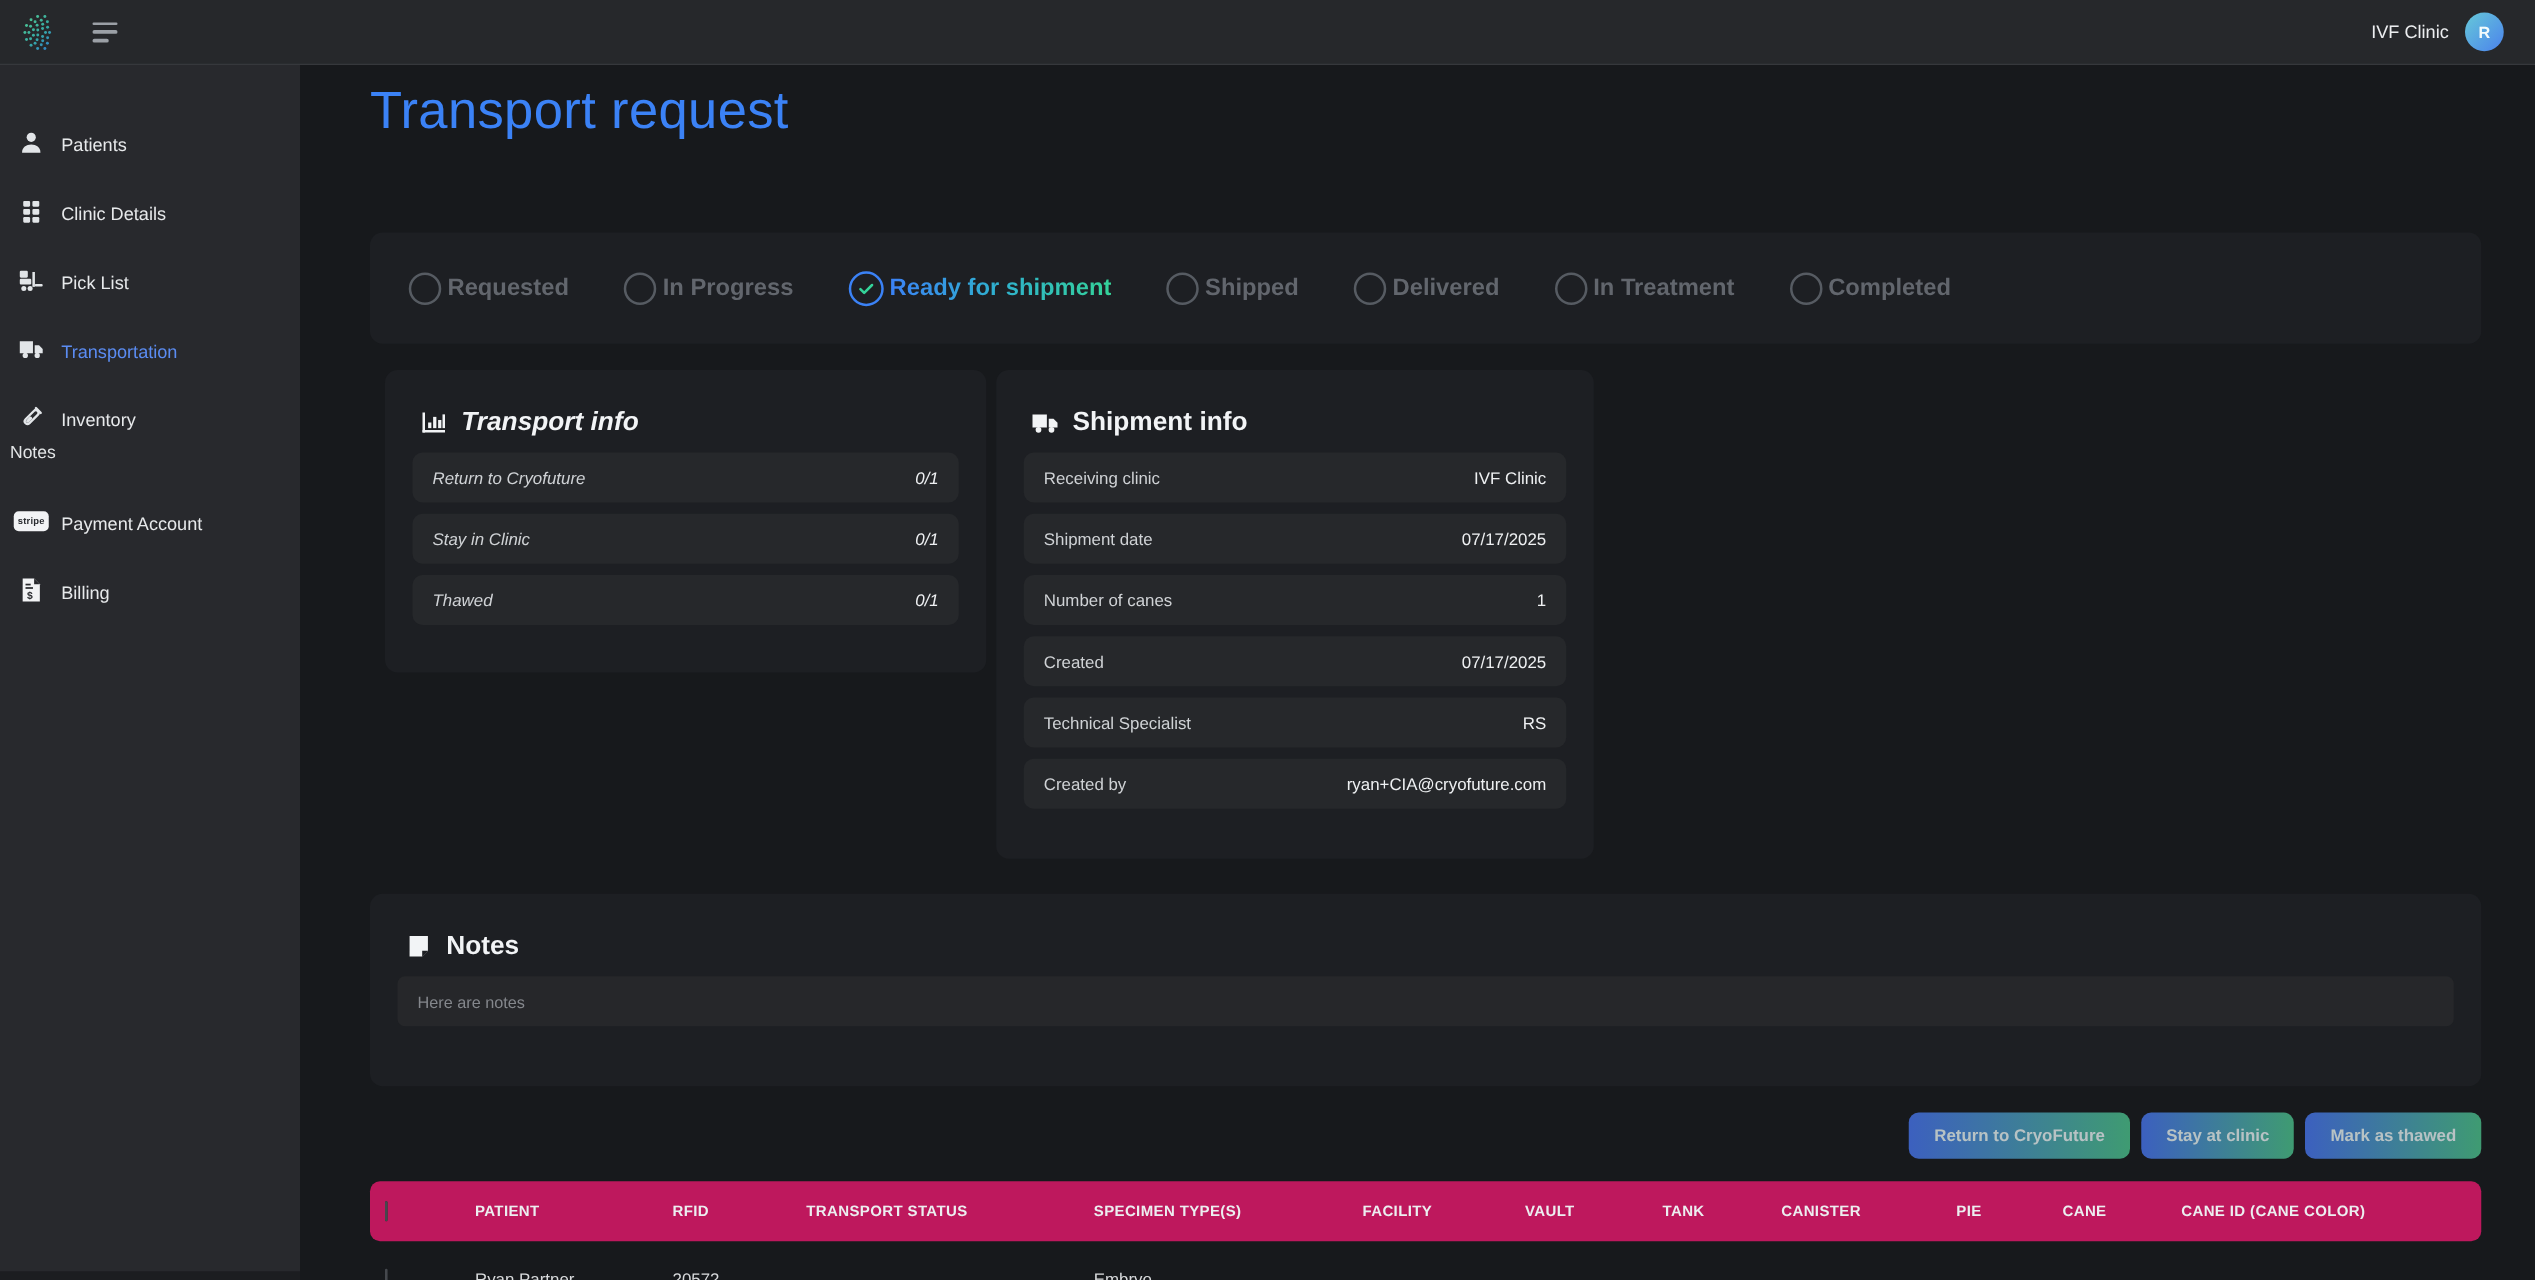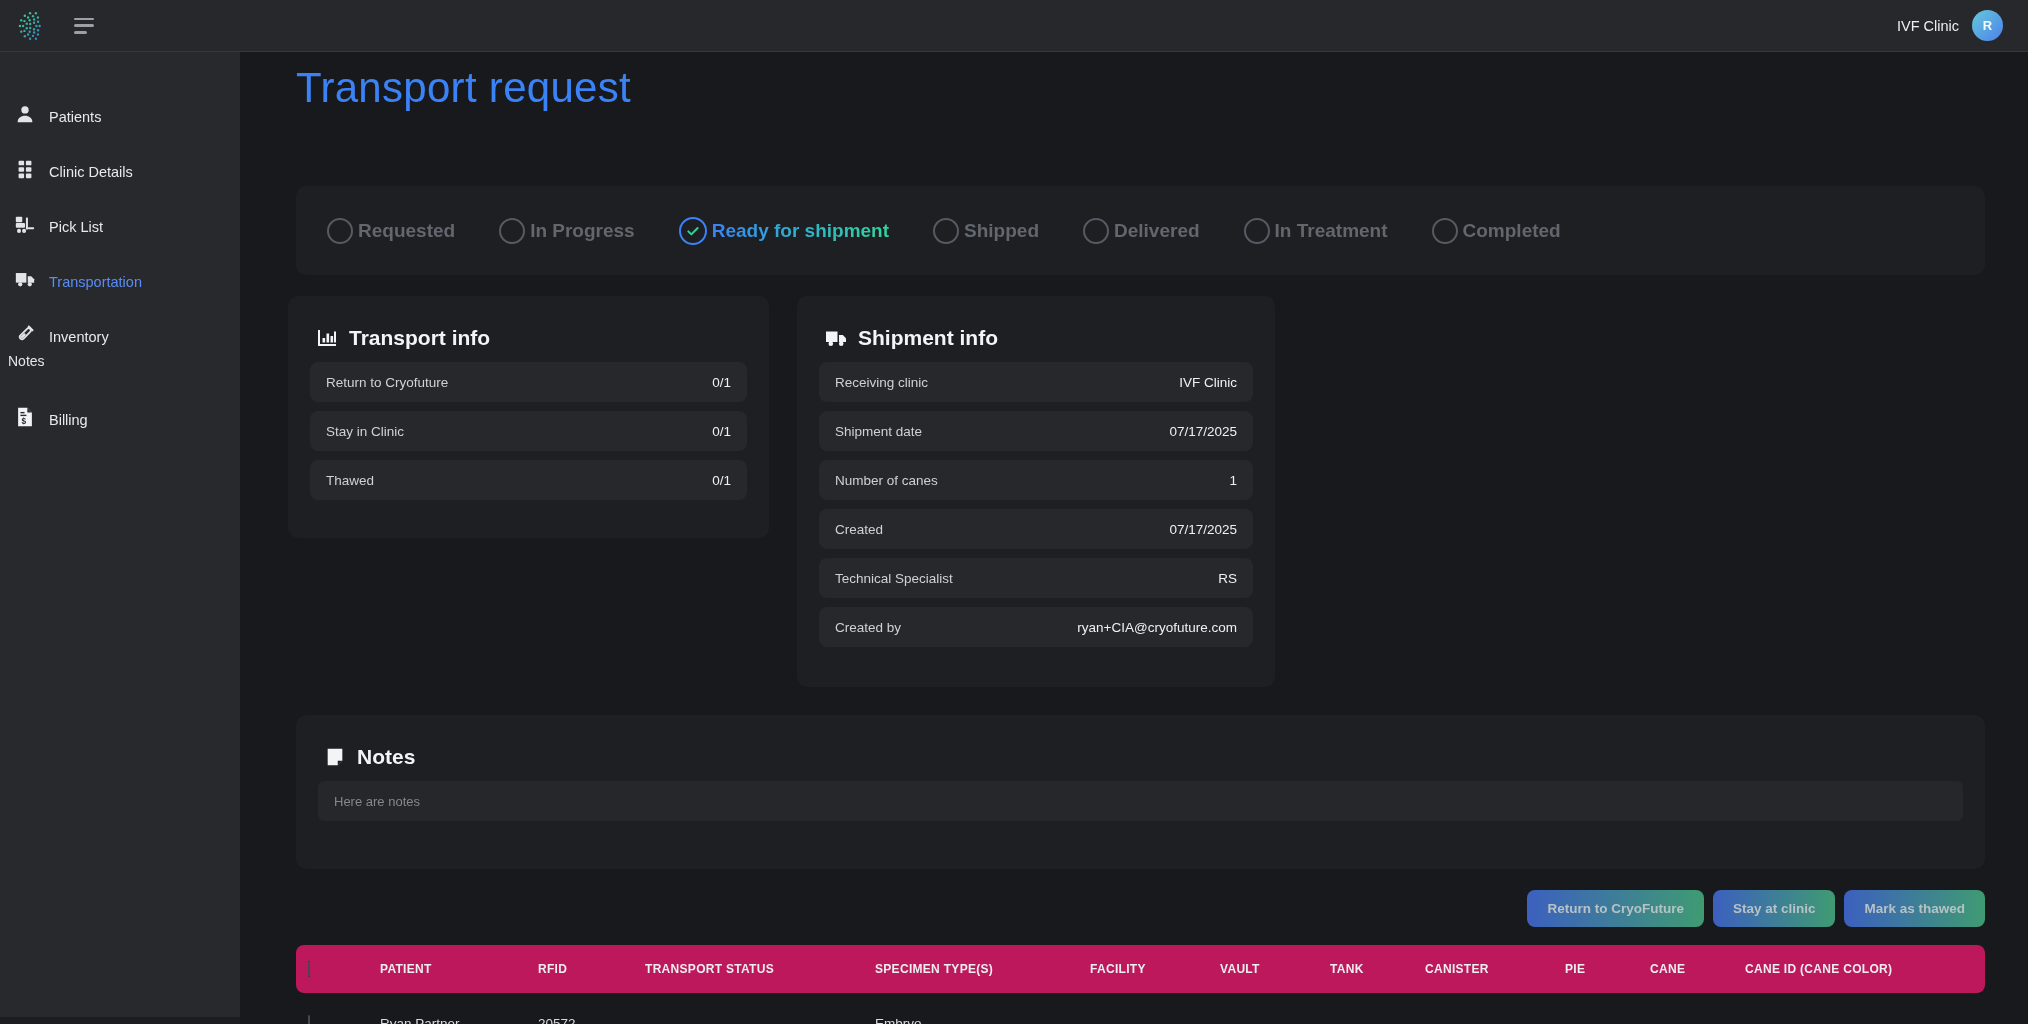--- a/index.html
+++ b/index.html
@@ -50,21 +50,21 @@
   .step--current .step-circle{width:28px;height:28px;flex-basis:28px;border-color:var(--accent-blue);
     display:flex;align-items:center;justify-content:center;}
   .step--current .step-label{color:#36c9a0;font-weight:700;}
   @supports (-webkit-background-clip:text){
     .step--current .step-label{
       background:linear-gradient(90deg,var(--accent-blue) 0%,#2fb0cf 48%,var(--accent-green) 100%);
       -webkit-background-clip:text;background-clip:text;color:transparent;}
   }
 
   .info-card{top:244px;padding:30px 22px 0 22px;}
-  .transport-card{left:48px;width:481px;height:242px;}
+  .transport-card{left:68px;width:481px;height:242px;font-style:italic;}
   .shipment-card{left:557px;width:478px;height:391px;}
   .card-heading{display:flex;align-items:center;gap:10px;font-size:21px;font-weight:600;color:#f2f4f6;margin:0 5px 12px 5px;}
   .card-heading .h-icon{width:24px;height:24px;color:#f2f4f6;display:flex;align-items:center;justify-content:center;}
   .info-row{height:40px;border-radius:8px;background:#26282b;margin-bottom:9px;display:flex;align-items:center;
     justify-content:space-between;padding:0 16px;}
   .info-label{font-size:13.5px;color:#cfd2d5;}
   .info-value{font-size:13.5px;color:#eef0f2;font-weight:500;}
 
   .notes-card{left:56px;top:663px;width:1689px;height:154px;padding:30px 22px 0 22px;}
   .notes-input{display:block;width:100%;height:40px;margin-top:12px;background:#26272a;border:none;outline:none;
@@ -197,20 +197,26 @@
           </g>
         </svg>
     </span>
     <span class="nav-label">Inventory</span>
   </div>
 
   <div class="section-label">Notes</div>
 
   <div class="nav-item">
     <span class="nav-icon">
+      <span class="stripe-badge">stripe</span>
+    </span>
+    <span class="nav-label">Payment Account</span>
+  </div>
+  <div class="nav-item">
+    <span class="nav-icon">
       <svg viewBox="0 0 24 24" width="22" height="22">
           <path d="M4.5 2h10l5 5v15h-15z" fill="#f2f3f5"></path>
           <path d="M14.5 2v5h5z" fill="#28292d"></path>
           <rect x="7" y="6.5" width="4.5" height="1.5" fill="#28292d"></rect>
           <rect x="7" y="9.5" width="6.5" height="1.5" fill="#28292d"></rect>
           <text x="8.2" y="19.5" font-size="9" font-weight="bold" fill="#28292d" font-family="Liberation Sans, sans-serif">$</text>
         </svg>
     </span>
     <span class="nav-label">Billing</span>
   </div>

